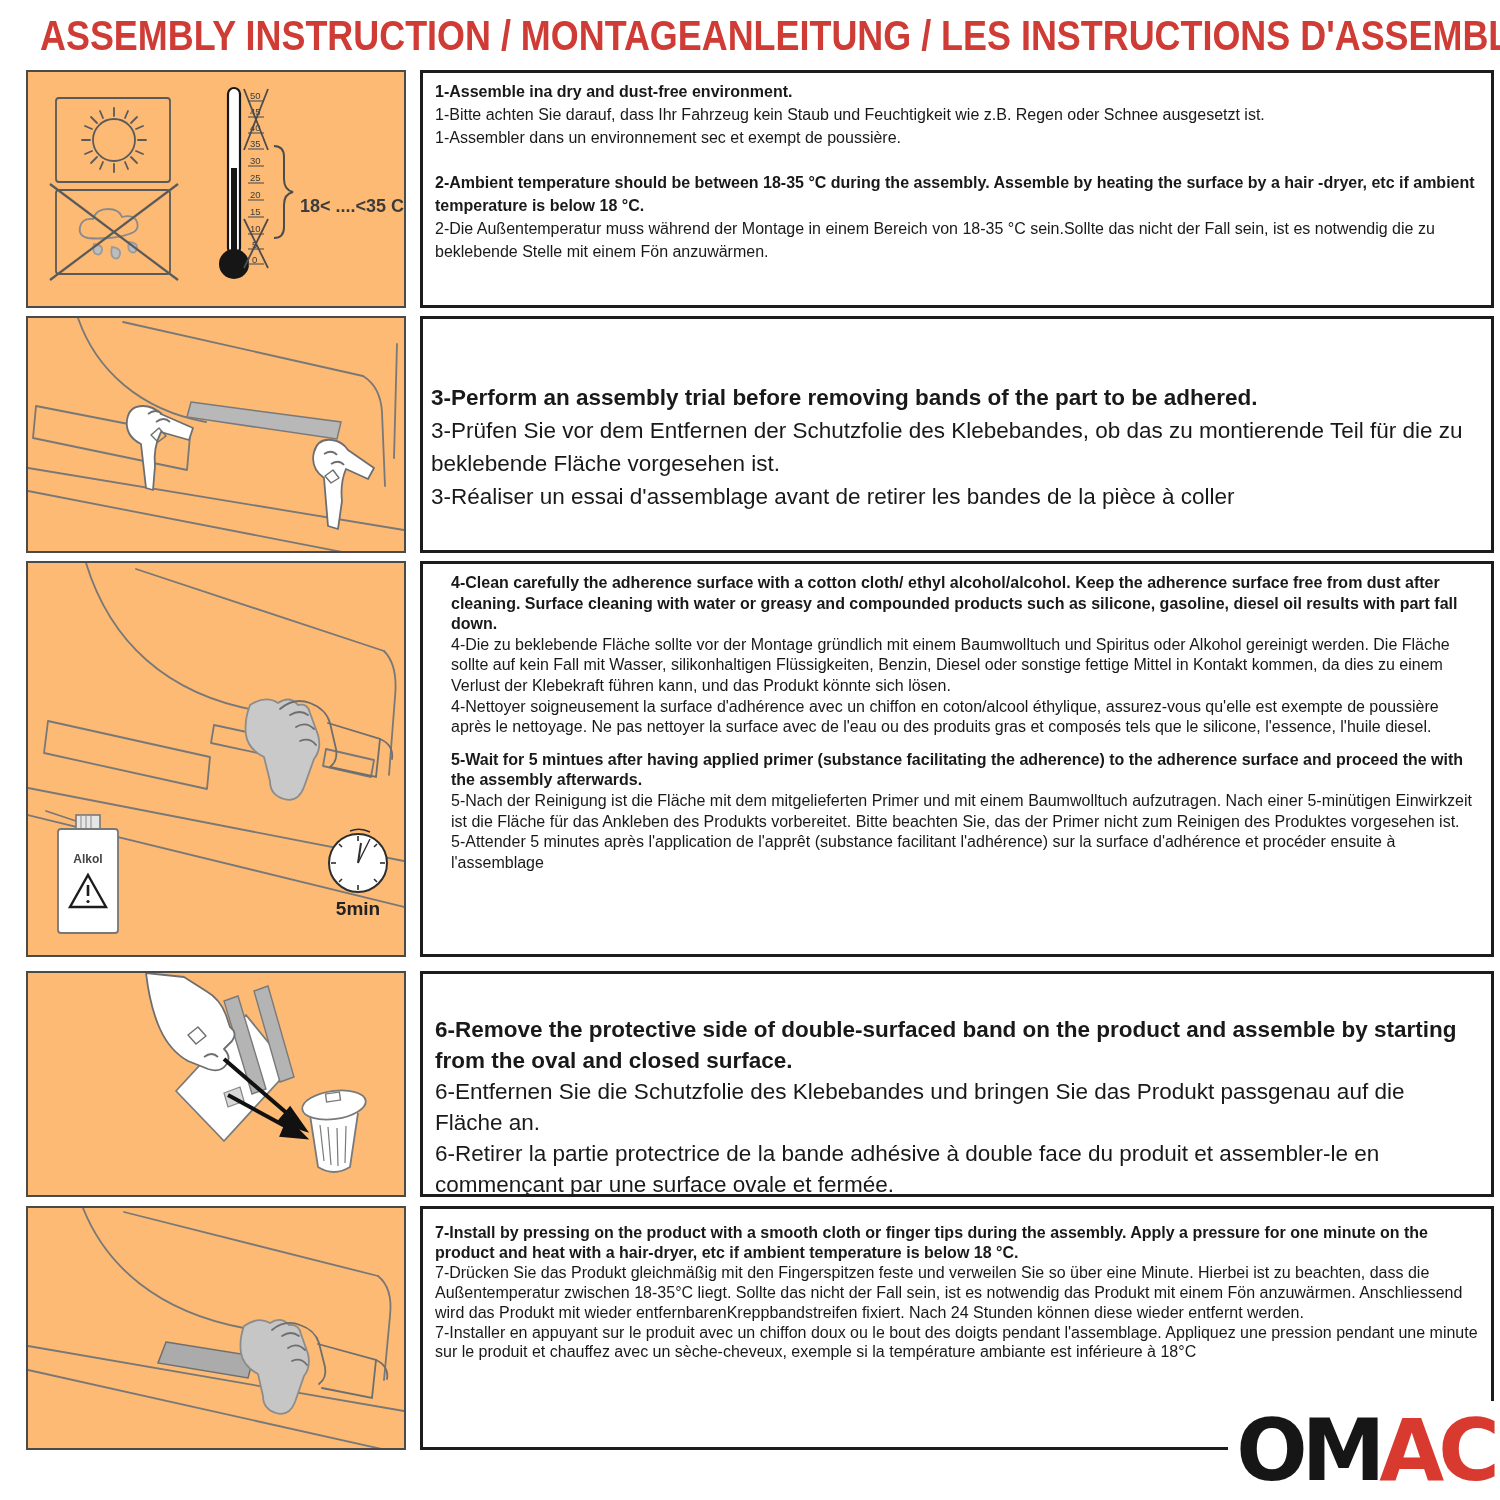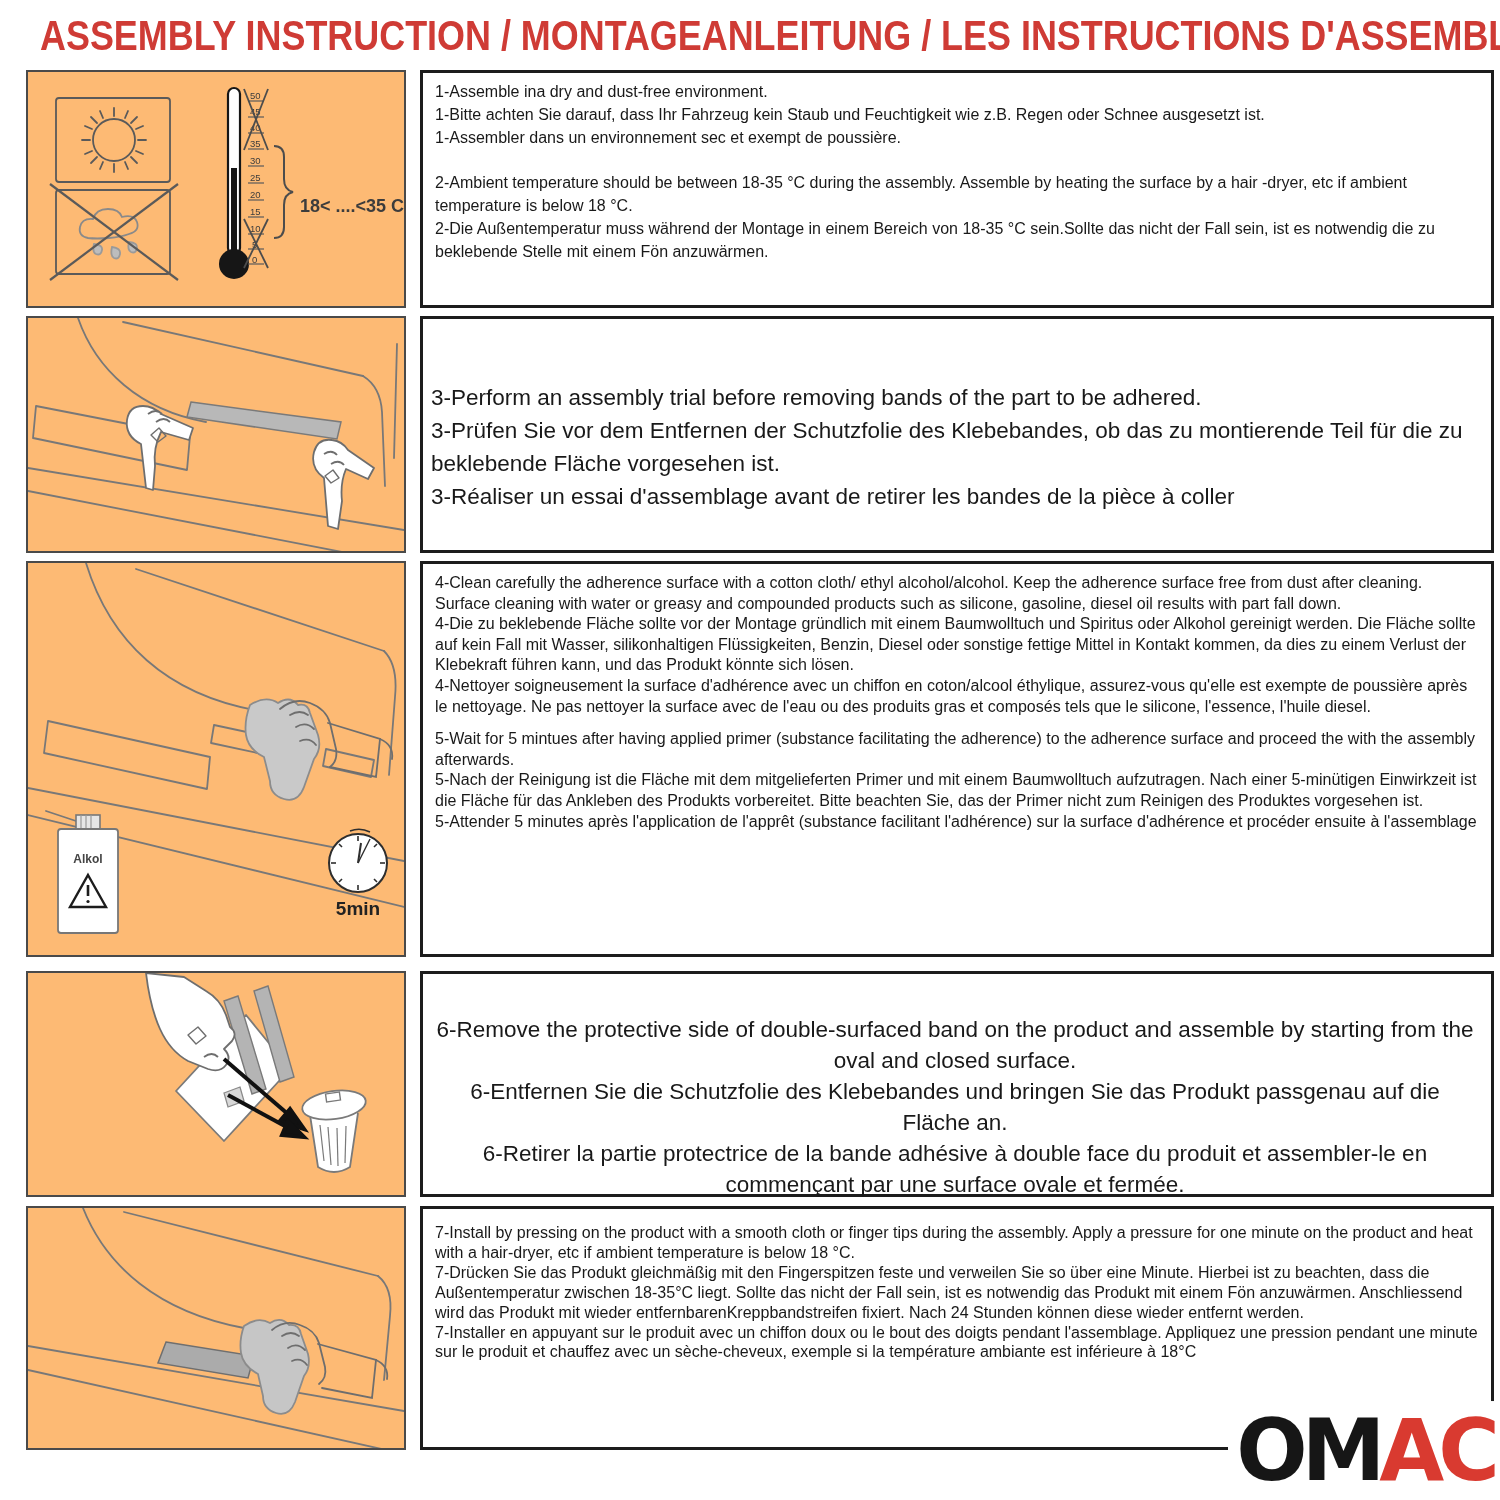--- a/index.html
+++ b/index.html
@@ -18,25 +18,25 @@
   .illo{
     position:absolute;left:26px;width:380px;background:#fdba74;
     border:2px solid #4a4a4a;box-sizing:border-box;
   }
   .txt{
     position:absolute;left:420px;width:1074px;background:#fff;
     border:3px solid #1c1c1c;box-sizing:border-box;
   }
   .illo svg{display:block;width:100%;height:100%;}
   p{margin:0;}
-  .b{font-weight:normal;}
+  .b{font-weight:bold;}
   .t-sm{font-size:16px;line-height:23px;padding:7px 14px 0 12px;}
   .t-lg{font-size:22.5px;line-height:33px;padding:62px 16px 0 8px;}
-  .t-xs{font-size:16px;line-height:20.6px;padding:9px 12px 0 12px;}
-  .t-md{font-size:22.5px;line-height:31px;padding:40px 16px 0 12px;text-align:center;}
+  .t-xs{font-size:16px;line-height:20.6px;padding:9px 12px 0 28px;}
+  .t-md{font-size:22.5px;line-height:31px;padding:40px 16px 0 12px;}
   .t-x7{font-size:16px;line-height:19.9px;padding:14px 12px 0 12px;}
   .gap1{margin-top:22px;}
   .gap3{margin-top:12px;}
   .r1{top:70px;height:238px;}
   .r2{top:316px;height:237px;}
   .r3{top:561px;height:396px;}
   .r4{top:971px;height:226px;}
   .r5{top:1206px;height:244px;}
   .logo{
     position:absolute;left:1228px;top:1402px;width:266px;height:96px;

